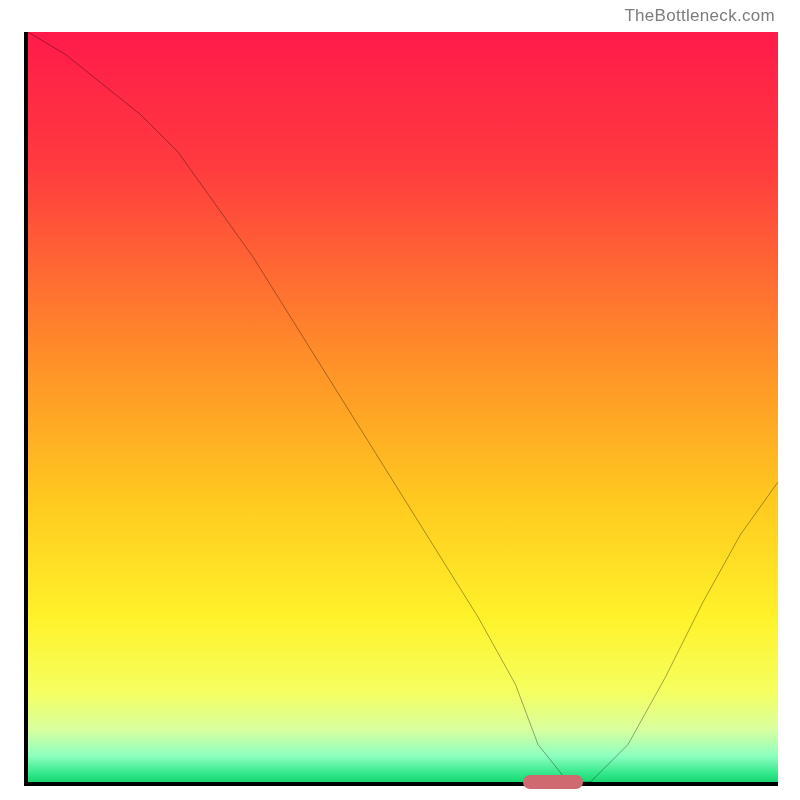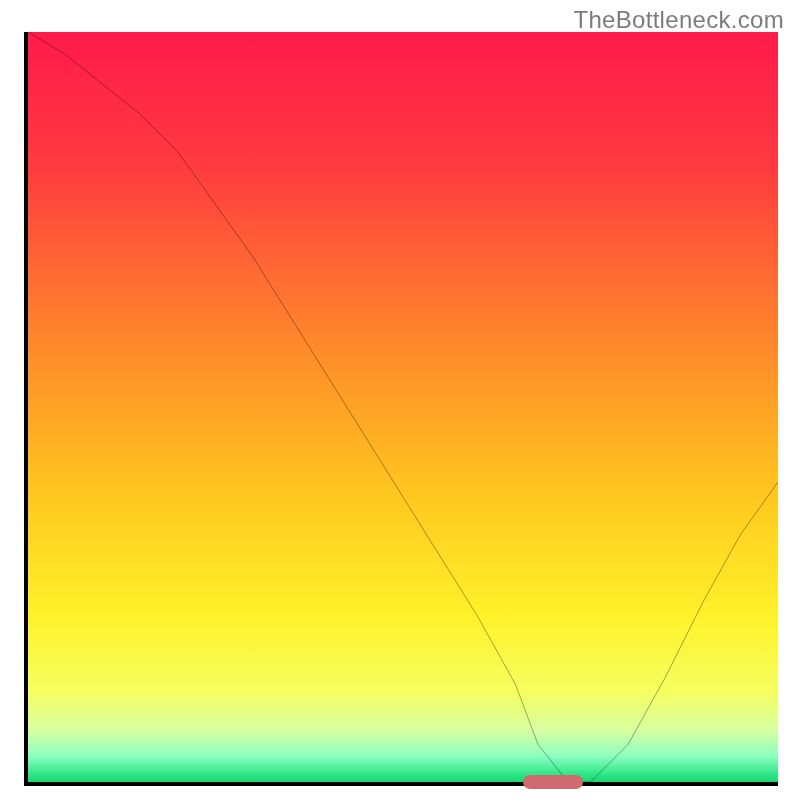--- a/index.html
+++ b/index.html
@@ -12,23 +12,23 @@
     overflow: hidden;
   }
   .stage {
     position: relative;
     width: 800px;
     height: 800px;
   }
   .watermark {
     position: absolute;
     top: 6px;
-    right: 16px;
+    right: 25px;
     color: #7c7c7c;
-    font-size: 24px;
+    font-size: 17px;
     letter-spacing: 0.3px;
     font-weight: 400;
   }
   .plot-frame {
     position: absolute;
     left: 24px;
     top: 32px;
     width: 754px;
     height: 754px;
     border-left: 4px solid #000;

